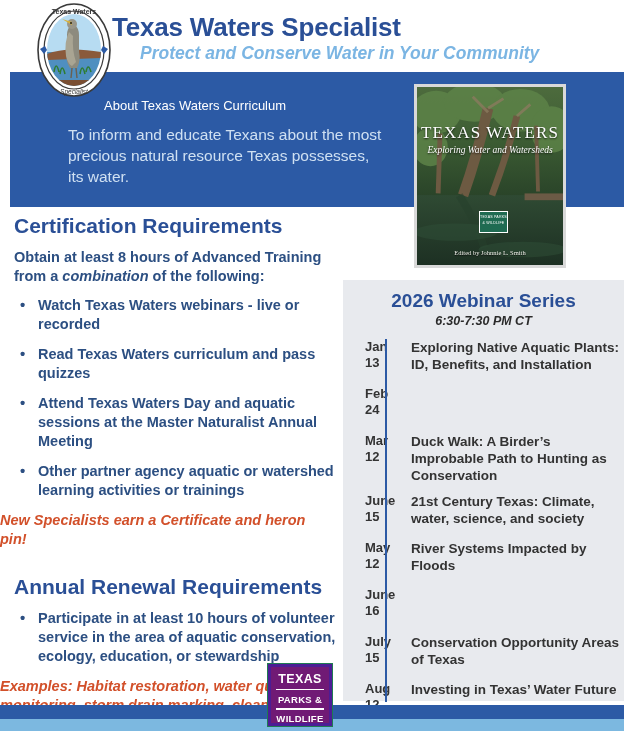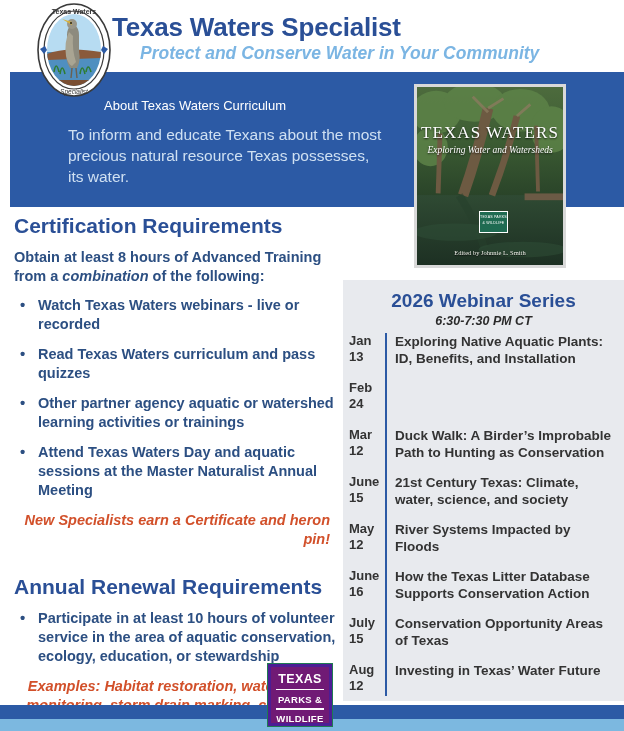--- a/index.html
+++ b/index.html
@@ -177,28 +177,27 @@
     font-weight: bold;
   }
   ul.bullets li::before {
     content: "\2022";
     position: absolute;
     left: 6px; top: -1px;
     font-size: 15px;
     color: #2c4f82;
   }
   .note-orange {
-    margin: 2px 0 0 14px;
+    margin: 2px 0 0 0;
     width: 316px;
     font-size: 14.5px;
     line-height: 19px;
     font-style: italic;
     font-weight: bold;
     color: #d2502a;
-    text-align: right;
   }
 
   #renewal-block { margin-top: 26px; }
 
   
   #tpwd-badge {
     position: absolute;
     left: 268px; top: 664px;
     width: 64px; height: 62px;
     background: #701a75;
@@ -240,21 +239,22 @@
   #webinar-time {
     margin: 2px 0 0 0;
     text-align: center;
     font-size: 12.5px;
     font-style: italic;
     font-weight: bold;
     color: #2b2b2b;
   }
   #webinar-list {
     position: relative;
-    margin-top: 5px;
+    margin-top: 11px;
+    padding-left: 16px;
   }
   #webinar-divider {
     position: absolute;
     left: 42px; top: 0;
     width: 2px;
     height: 363px;
     background: #2c5aa5;
   }
   .webinar-row {
     display: flex;
@@ -384,22 +384,22 @@
   <div id="left-col">
 
     <div>
       <div class="section-head">Certification Requirements</div>
       <p class="intro-text">
         <span>Obtain at least 8 hours of Advanced Training from a </span><em>combination</em><span> of the following:</span>
       </p>
       <ul class="bullets">
         <li>Watch Texas Waters webinars - live  or recorded</li>
         <li>Read Texas Waters curriculum and pass quizzes</li>
+        <li>Attend Texas Waters Day and aquatic sessions at the Master Naturalist Annual Meeting</li>
         <li>Other partner agency aquatic or watershed learning activities or trainings</li>
-        <li>Attend Texas Waters Day and aquatic sessions at the Master Naturalist Annual Meeting</li>
       </ul>
       <p class="note-orange">New Specialists earn a Certificate and heron pin!</p>
     </div>
 
     <div id="renewal-block">
       <div class="section-head">Annual Renewal Requirements</div>
       <ul class="bullets">
         <li>Participate in at least 10 hours of volunteer service in the area of aquatic conservation, ecology, education, or stewardship</li>
       </ul>
       <p class="note-orange">Examples: Habitat restoration, water quality monitoring, storm drain marking, clean-ups, and educational programs &amp; events.</p>
@@ -459,21 +459,20 @@
           <div>12</div>
         </div>
         <div class="webinar-topic">River Systems Impacted by Floods</div>
       </div>
 
       <div class="webinar-row">
         <div class="webinar-date">
           <div>June</div>
           <div>16</div>
         </div>
-        <div class="webinar-topic">How the Texas Litter Database Supports Conservation Action</div>
       </div>
 
       <div class="webinar-row">
         <div class="webinar-date">
           <div>July</div>
           <div>15</div>
         </div>
         <div class="webinar-topic">Conservation Opportunity Areas of Texas</div>
       </div>
 

